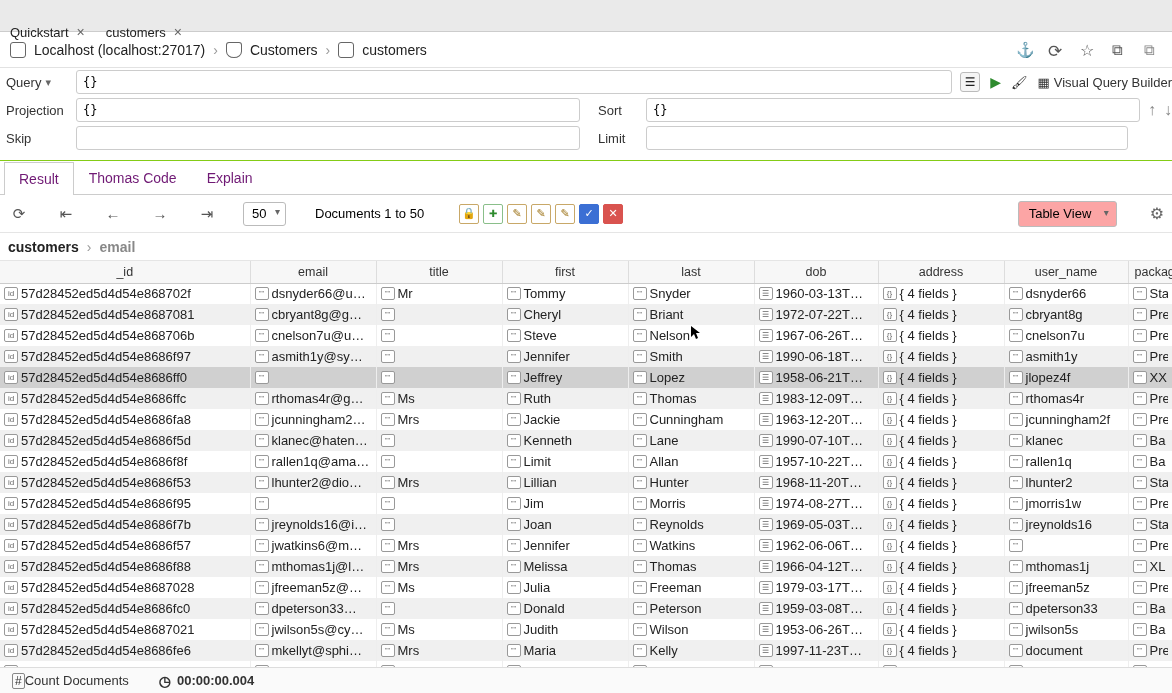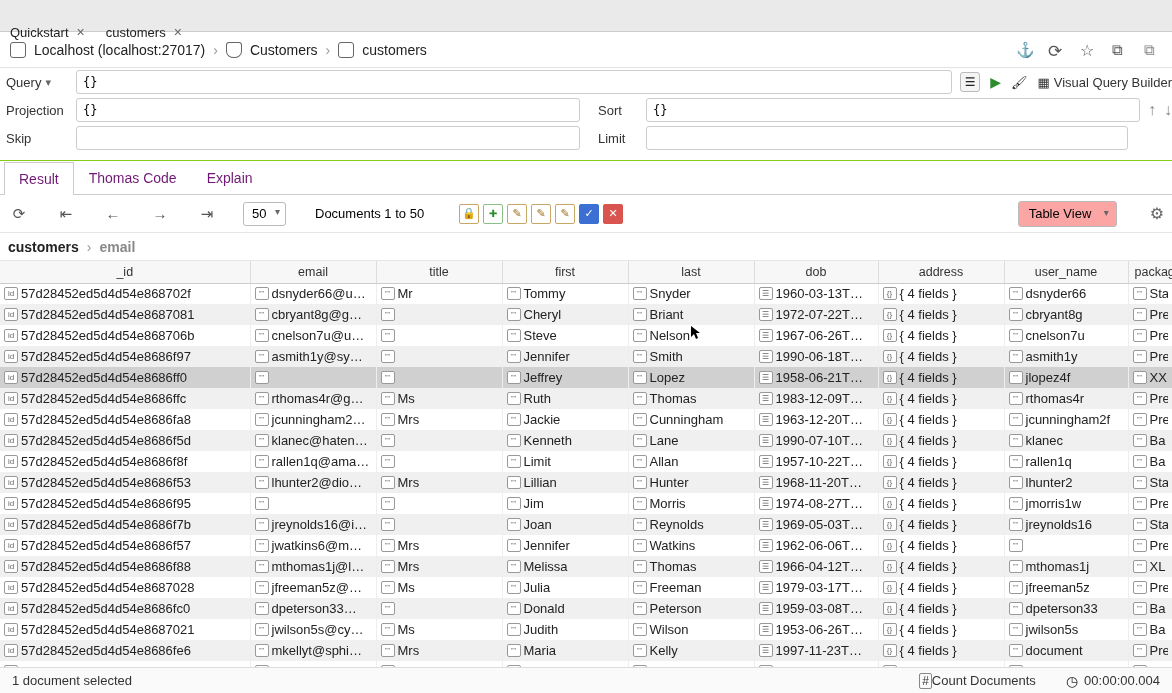--- a/index.html
+++ b/index.html
@@ -96,21 +96,21 @@
 .badge.dt::before{content:"☰"; font-size:8px;}
 .badge.obj::before{content:"{}"; font-size:8px;}
 col.c-id{width:250px;} col.c-email{width:126px;} col.c-title{width:126px;}
 col.c-first{width:126px;} col.c-last{width:126px;} col.c-dob{width:124px;}
 col.c-addr{width:126px;} col.c-user{width:124px;} col.c-pkg{width:44px;}
 
 
 .status-bar { position:absolute; bottom:0; left:0; right:0; height:26px; border-top:1px solid #ddd; background:#fafafa; display:flex; align-items:center; padding:0 12px; font-size:13px; color:#333; }
 .status-bar .left{flex:1;}
 .status-bar .mid{display:flex; align-items:center; margin-right:30px;}
-.status-bar .right{display:flex; align-items:center; gap:6px;}
+.status-bar .right{display:flex; align-items:center; gap:6px;font-weight:bold;}
 .count-ico::before{content:"#"; font-size:12px; border:1px solid #888; padding:0 2px; border-radius:2px;}
 .clock::before{content:"◷"; font-size:14px;}
 
 .cursor { position:absolute; left:690px; top:325px; width:12px; height:16px; pointer-events:none; }
 .cursor svg{width:100%;height:100%;}
 </style>
 </head>
 <body>
 
 <div class="tab-bar">
@@ -1313,21 +1313,20 @@
               <span class="badge txt"></span>
               <span>XX</span>
             </div>
           </td>
         </tr>
       </tbody>
   </table>
 </div>
 
 <div class="status-bar">
-  <div class="left">1 document selected</div>
   <div class="mid">
     <span class="count-ico"></span>
     <span>Count Documents</span>
   </div>
   <div class="right">
     <span class="clock"></span>
     <span>00:00:00.004</span>
   </div>
 </div>
 

